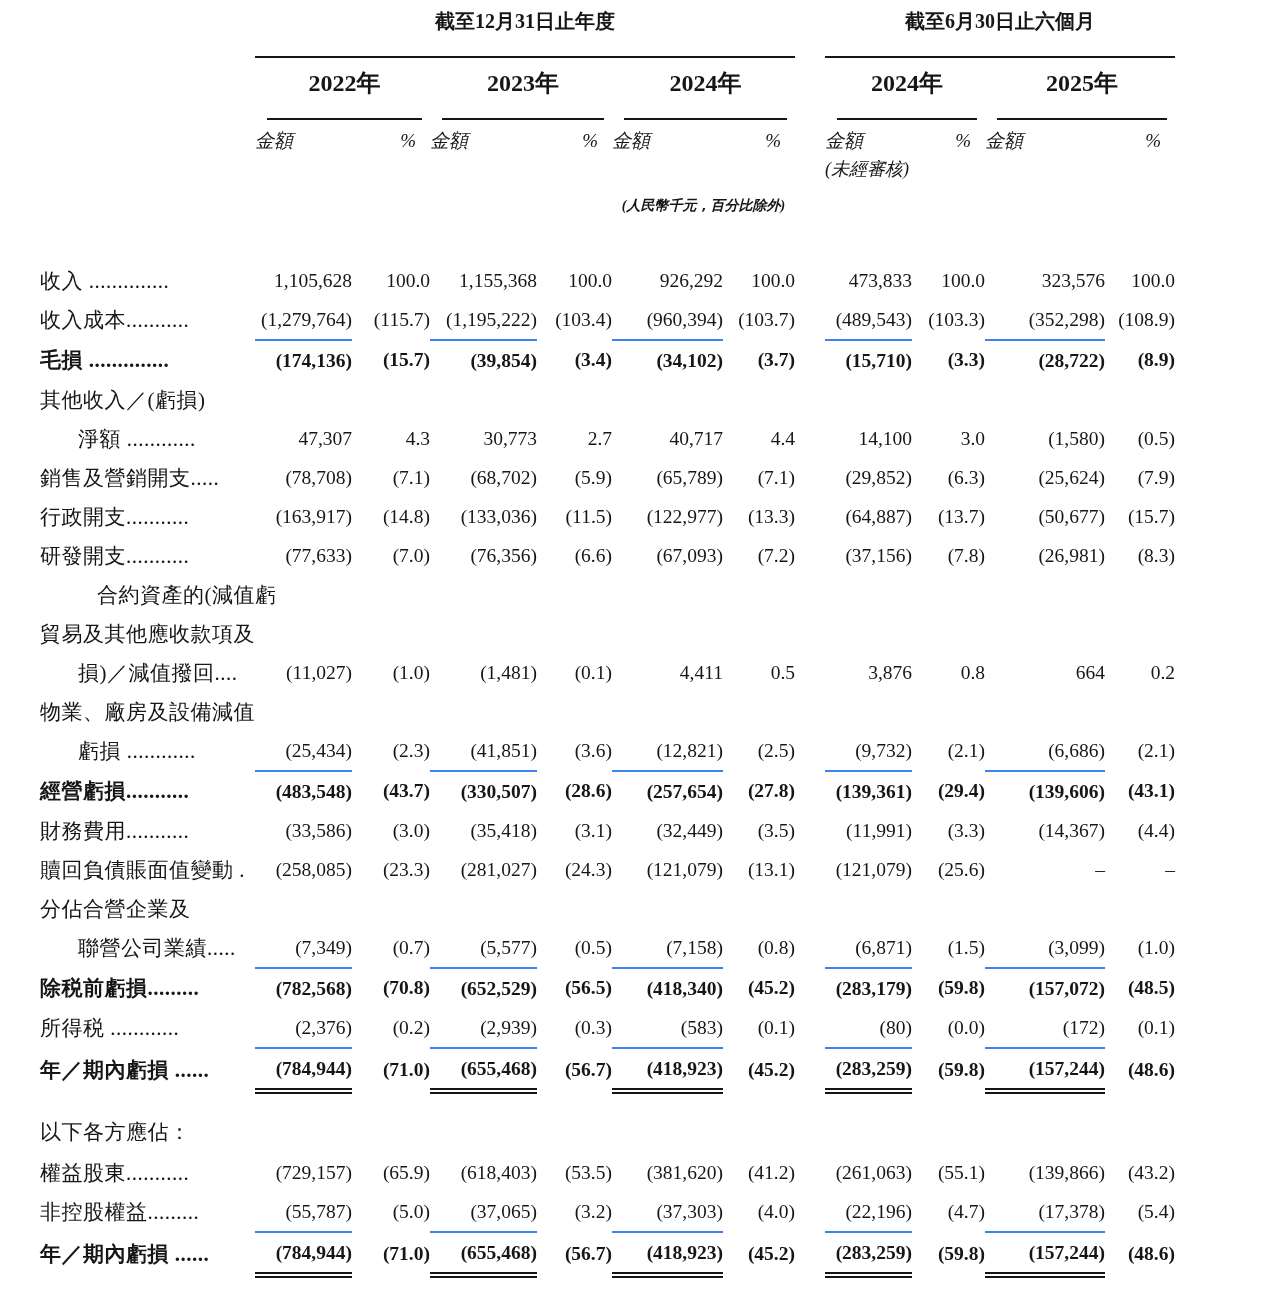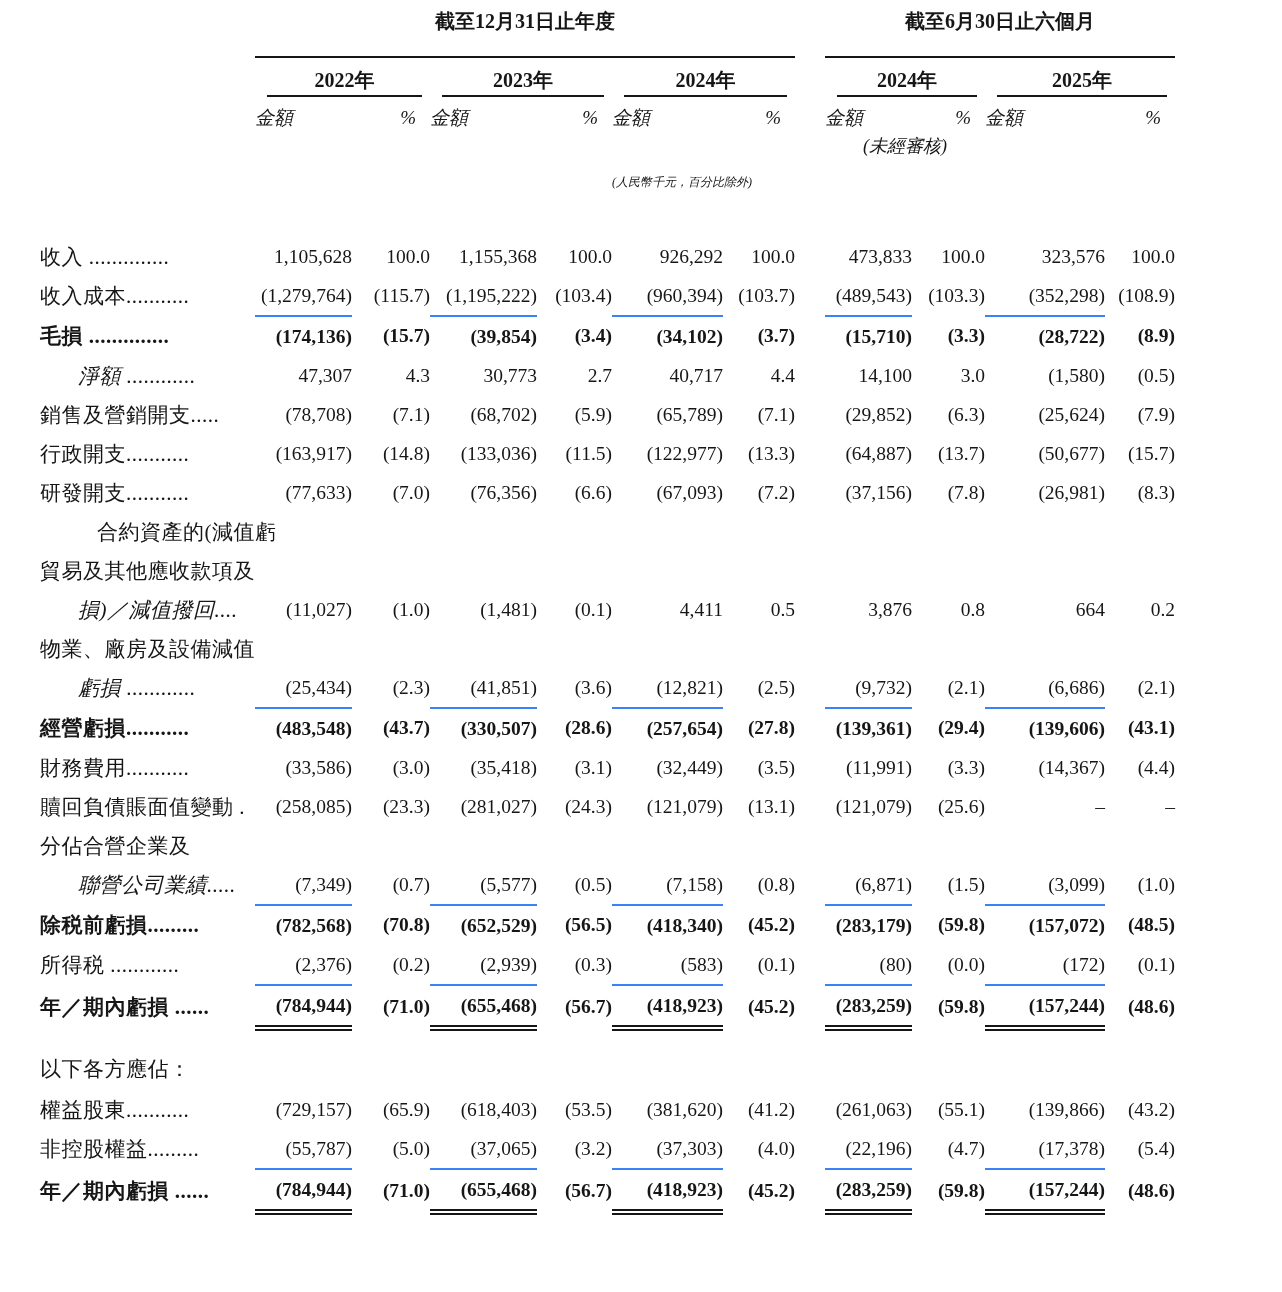--- a/index.html
+++ b/index.html
@@ -25,58 +25,59 @@
     font-size: 20px;
     text-align: center;
     border-bottom: 2.5px solid #161616;
     padding-bottom: 21px;
     padding-top: 4px;
     white-space: nowrap;
   }
   .r-years td { padding-top: 9px; }
   .yr-inner {
     font-weight: bold;
-    font-size: 20px;
+    font-size: 24px;
     text-align: center;
     border-bottom: 2.5px solid #161616;
-    padding-bottom: 1px;
+    padding-bottom: 19px;
     margin: 0 8px 0 12px;
     white-space: nowrap;
   }
   .r-collabels td {
     font-style: italic;
     font-size: 19px;
     padding-top: 8px;
     white-space: nowrap;
   }
   .amt-h { text-align: left; }
   .pct-h { text-align: right; padding-right: 14px !important; }
   .unaud {
     font-style: italic;
     font-size: 18px;
-    text-align: center;
+    text-align: left;
     padding-top: 3px;
     white-space: nowrap;
   }
   .note {
     font-style: italic;
-    font-size: 12px;
-    text-align: left;
+    font-size: 14px;
+    text-align: center;
     padding: 16px 0 46px 0;
     white-space: nowrap;
+    font-weight: bold;
   }
 
   
   tbody td { font-size: 19.5px; height: 39px; }
   td.label {
     font-size: 21px;
     white-space: nowrap;
     letter-spacing: 0.5px;
   }
-  td.label.ind1 { padding-left: 38px; font-style: italic; }
+  td.label.ind1 { padding-left: 38px; }
   td.label.ind2 { padding-left: 57px; }
   td.amt, td.pct { text-align: right; white-space: nowrap; }
   tr.bold td { font-weight: bold; margin-left: 48px; }
   td.u1 { border-bottom: 2px solid #3b82f6; }
   td.u2 { border-bottom: 6px double #161616; }
   tr.gap-before td { padding-top: 20px; }
 </style>
 </head>
 <body>
 
@@ -186,20 +187,34 @@
           <td class="pct">(3.4)</td>
           <td class="amt">(34,102)</td>
           <td class="pct">(3.7)</td>
           <td></td>
           <td class="amt">(15,710)</td>
           <td class="pct">(3.3)</td>
           <td class="amt">(28,722)</td>
           <td class="pct">(8.9)</td>
         </tr>
         <tr>
+          <td class="label">其他收入／(虧損)</td>
+          <td class="amt"></td>
+          <td class="pct"></td>
+          <td class="amt"></td>
+          <td class="pct"></td>
+          <td class="amt"></td>
+          <td class="pct"></td>
+          <td></td>
+          <td class="amt"></td>
+          <td class="pct"></td>
+          <td class="amt"></td>
+          <td class="pct"></td>
+        </tr>
+        <tr>
           <td class="label ind1">淨額 ............</td>
           <td class="amt">47,307</td>
           <td class="pct">4.3</td>
           <td class="amt">30,773</td>
           <td class="pct">2.7</td>
           <td class="amt">40,717</td>
           <td class="pct">4.4</td>
           <td></td>
           <td class="amt">14,100</td>
           <td class="pct">3.0</td>

